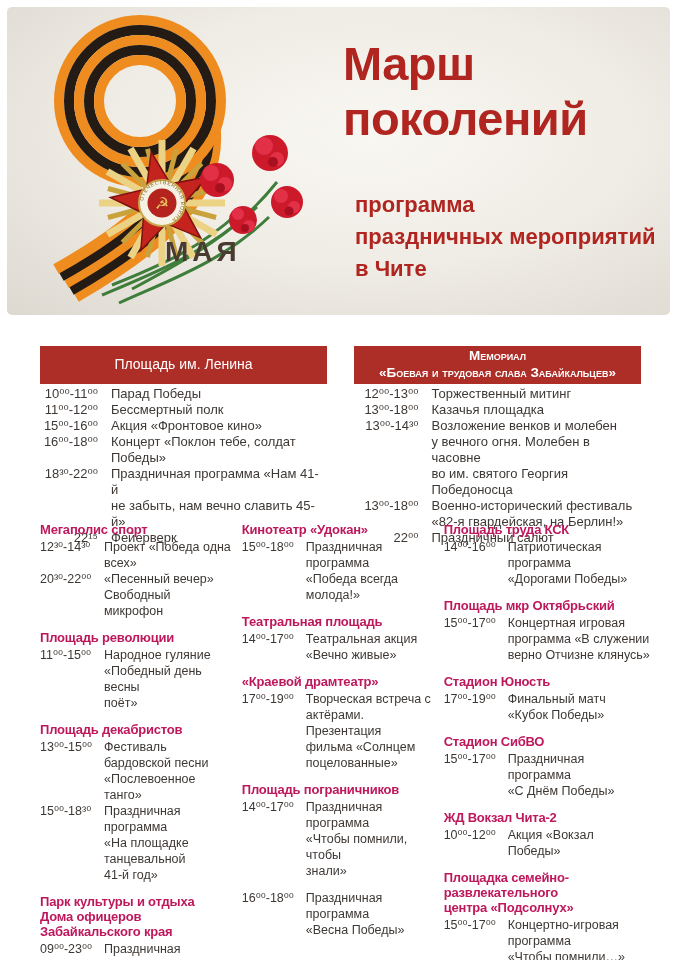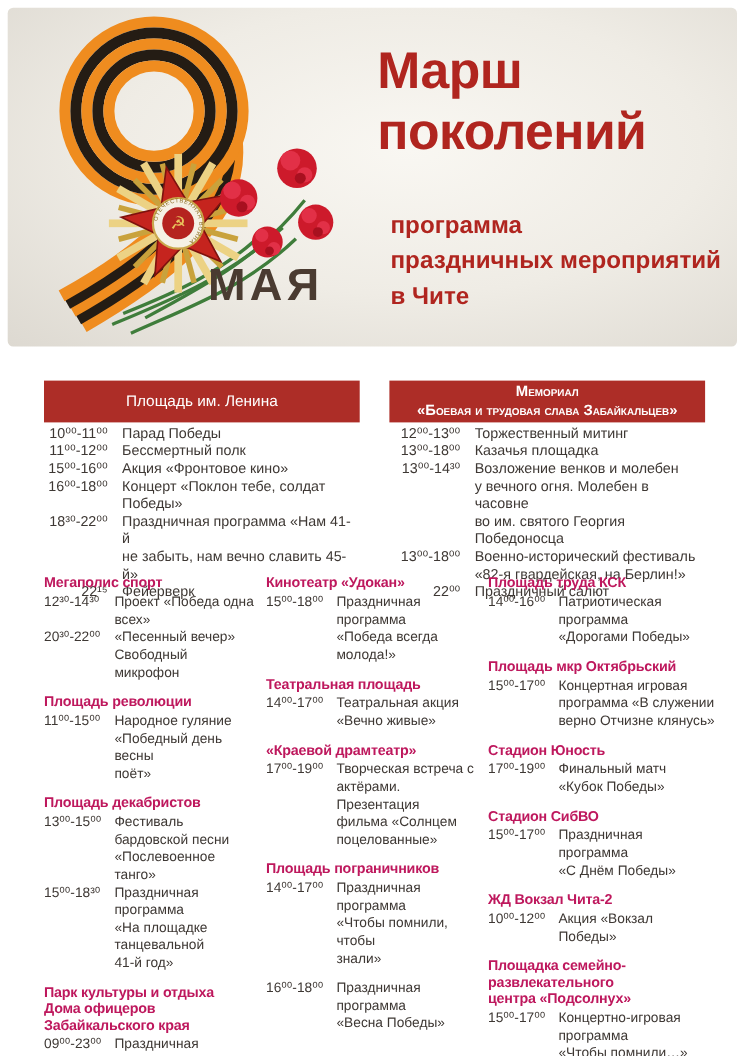--- a/index.html
+++ b/index.html
@@ -11,21 +11,21 @@
 
   
   .hero{
     position:absolute;left:7px;top:7px;width:663px;height:308px;border-radius:5px;
     background:radial-gradient(ellipse at 55% 42%, #f9f7f2 0%, #efece5 52%, #ddd9d1 100%);
     overflow:hidden;
   }
   .hero-art{position:absolute;left:0;top:0}
   .may-label{
     position:absolute;left:158px;top:229px;
-    font-size:41px;font-weight:bold;letter-spacing:4px;color:#4a3b31;padding-left:24px;
+    font-size:28px;font-weight:bold;letter-spacing:4px;color:#4a3b31;
   }
   .hero-title{
     position:absolute;left:336px;top:30px;
     font-size:47px;font-weight:bold;line-height:1.17;color:#b0251f;
     white-space:pre-line;letter-spacing:-0.5px;
   }
   .hero-subtitle{
     position:absolute;left:348px;top:182px;
     font-size:22px;font-weight:bold;line-height:1.45;color:#b0251f;
     white-space:pre-line;

